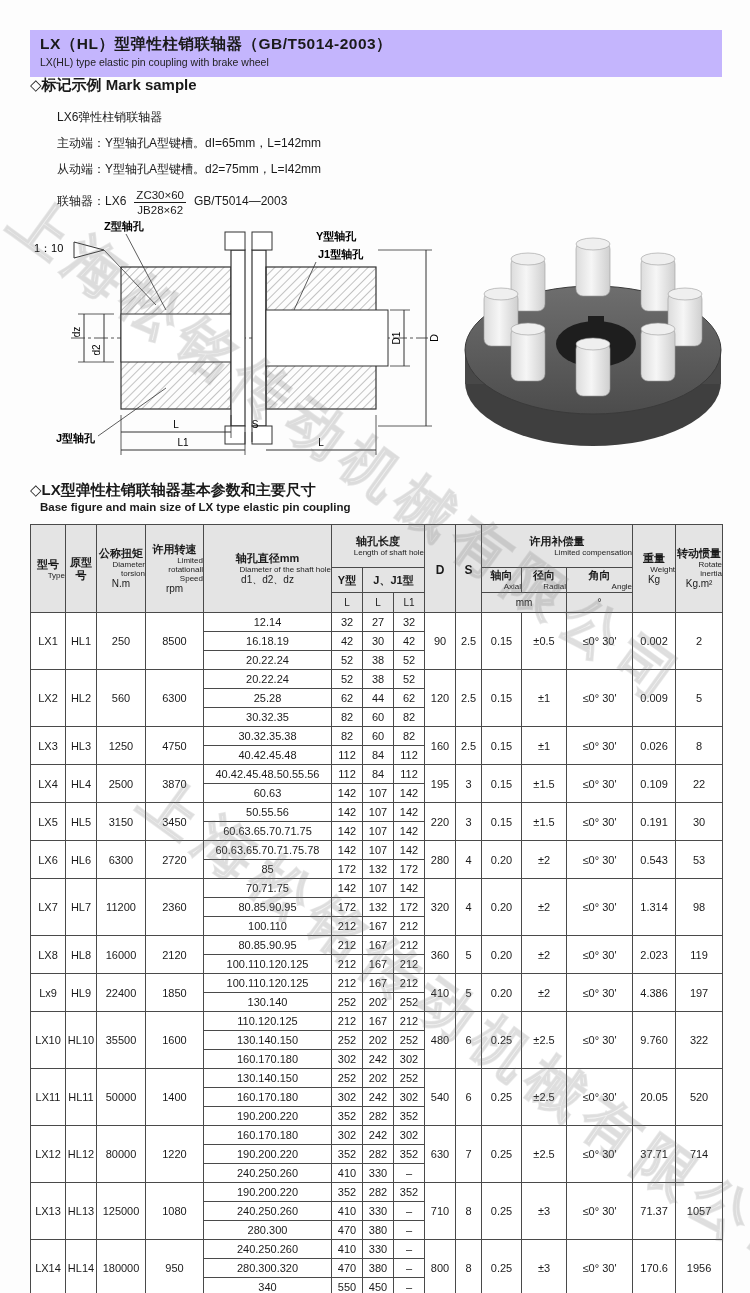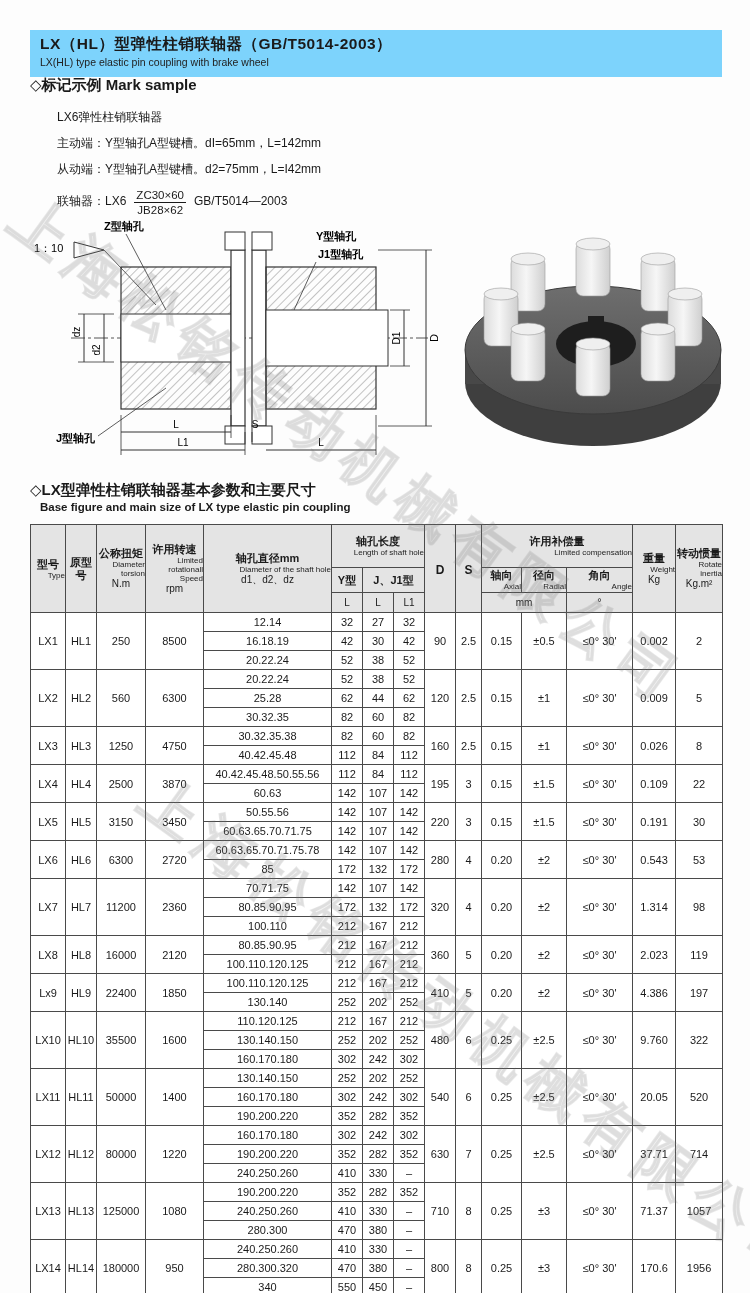--- a/index.html
+++ b/index.html
@@ -1,19 +1,19 @@
 <!DOCTYPE html>
 <html><head>
 <meta charset="utf-8">
 <style>
   html,body{margin:0;padding:0;width:750px;height:1293px;overflow:hidden;background:#fff;
     font-family:"Liberation Sans","DejaVu Sans",sans-serif;color:#1a1a1a;}
   .page{position:absolute;inset:0;width:750px;height:1293px;background:#fdfdfd;}
   
-  .titlebar{position:absolute;left:30px;top:30px;width:692px;background:#7dd3fc;padding:4px 10px 5px;box-sizing:border-box;}
+  .titlebar{position:absolute;left:30px;top:30px;width:692px;background:#c4b5fd;padding:4px 10px 5px;box-sizing:border-box;}
   .titlebar h1{margin:0;font-size:15.5px;font-weight:bold;letter-spacing:.5px;}
   .titlebar .sub{margin:1px 0 4px;font-size:10.5px;color:#222;}
   
   .mark-heading{position:absolute;left:30px;top:76px;font-size:15px;font-weight:600;}
   .mark-body{position:absolute;left:57px;top:104px;font-size:12px;font-weight:normal;line-height:26px;}
   .mark-body .row{white-space:nowrap;}
   .coupling-line{display:flex;gap:8px;margin-top:6px;}
   .fraction{display:inline-flex;flex-direction:column;align-items:center;font-size:11.5px;line-height:14px;}
   .fraction .num{border-bottom:1.5px solid #1a1a1a;padding:0 2px;}
   

